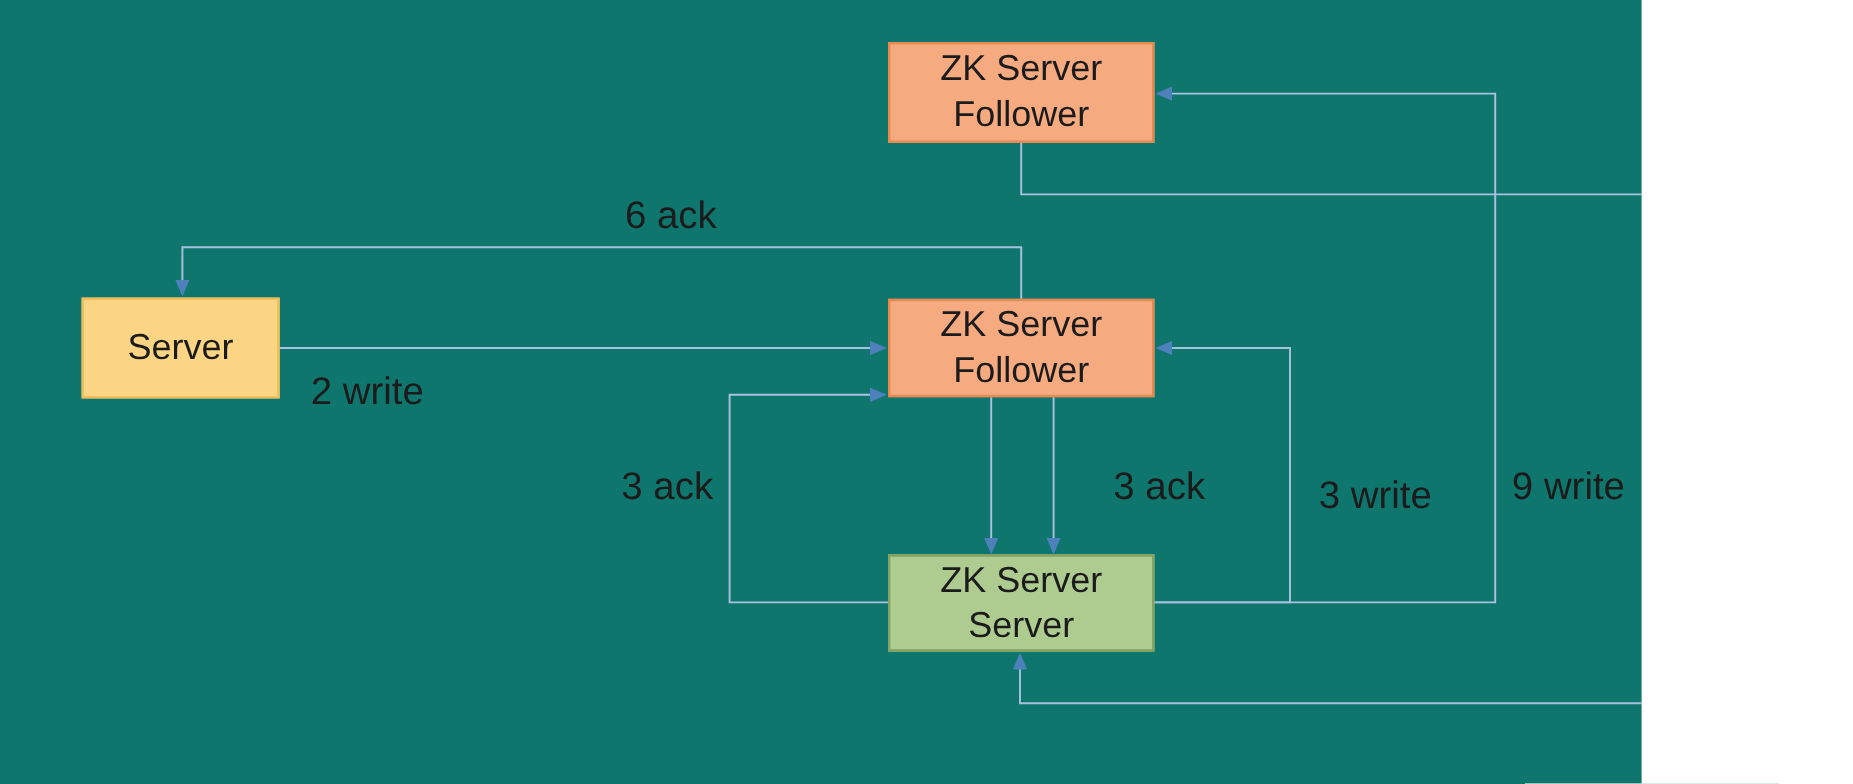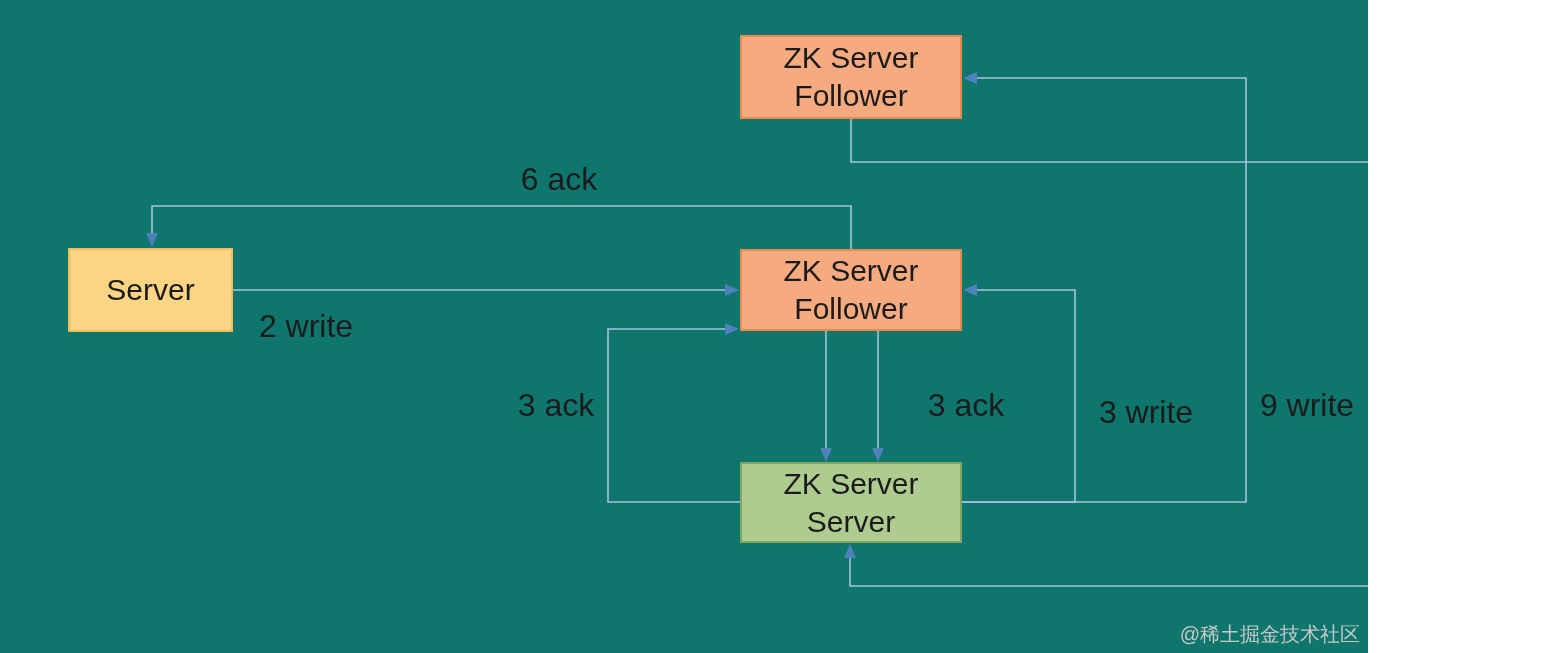--- a/index.html
+++ b/index.html
@@ -95,14 +95,13 @@
   </div>
 
   <div id="label-e1" class="edge-label">2 write</div>
   <div id="label-e3" class="edge-label">3 write</div>
   <div id="label-e4" class="edge-label">3 ack</div>
   <div id="label-e5" class="edge-label">3 ack</div>
   <div id="label-e6" class="edge-label">6 ack</div>
   <div id="label-e7" class="edge-label">9 write</div>
   <div id="label-e8" class="edge-label">8 ack</div>
 
-  <div id="watermark">@稀土掘金技术社区</div>
 </div>
 
 </body></html>

